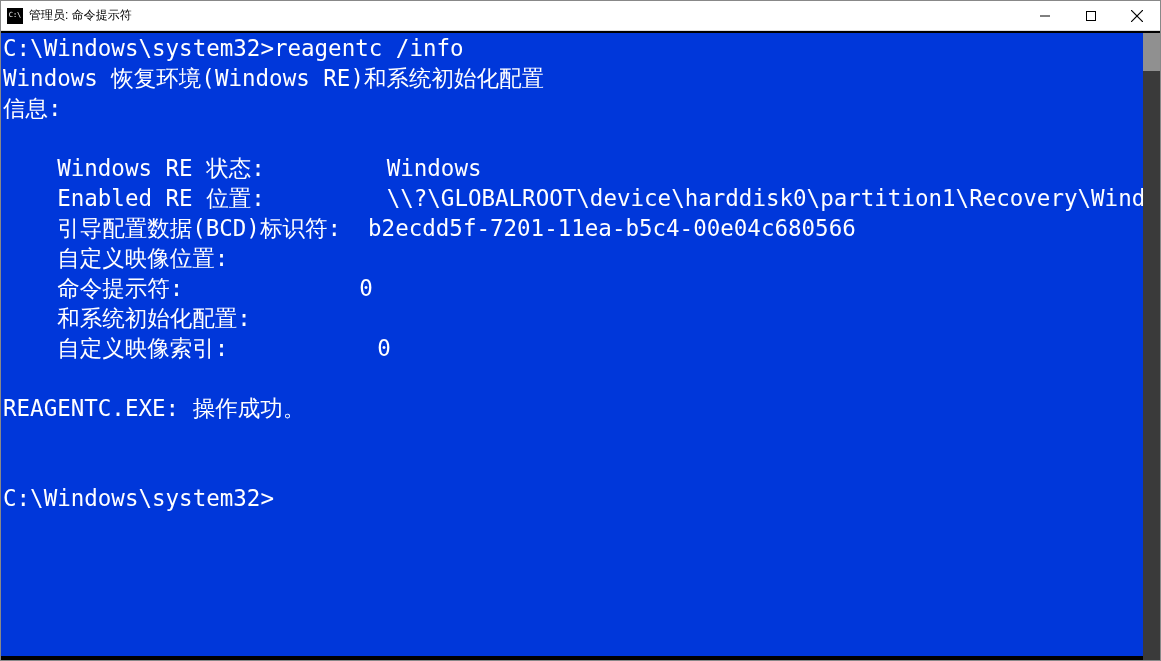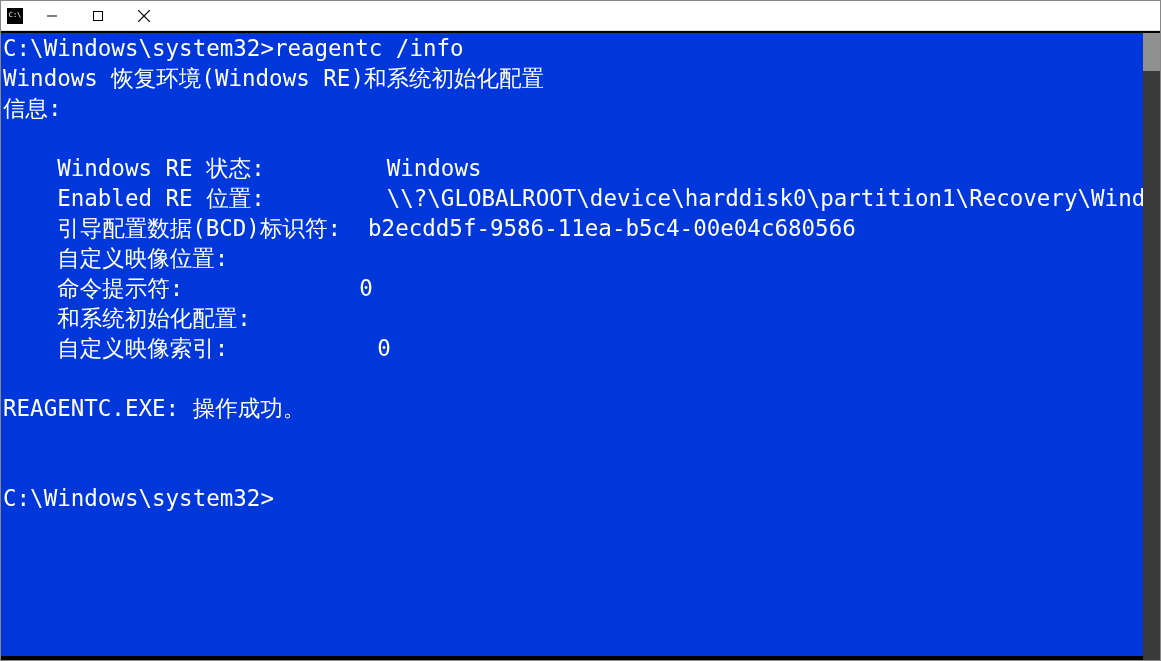--- a/index.html
+++ b/index.html
@@ -116,20 +116,21 @@
       background: #000;
     }
   </style>
 </head>
 <body>
 
 <div class="titlebar">
   <span class="titlebar-icon">
     <span class="titlebar-icon-inner">C:\</span>
   </span>
+  <span class="titlebar-title">管理员: 命令提示符</span>
   <div class="titlebar-controls">
     <div class="titlebar-btn">
       <svg viewBox="0 0 10 10">
           <line x1="0" y1="5" x2="10" y2="5"></line>
         </svg>
     </div>
     <div class="titlebar-btn">
       <svg viewBox="0 0 10 10">
           <rect x="0.5" y="0.5" width="9" height="9"></rect>
         </svg>
@@ -143,21 +144,21 @@
   </div>
 </div>
 
 <div class="terminal-wrap">
   <div class="terminal"><div class="terminal-content"><span>C:\Windows\system32&gt;</span><span>reagentc /info</span>
 <span>Windows 恢复环境(Windows RE)和系统初始化配置</span>
 <span>信息:</span>
 
 <span>    Windows RE 状态:         </span><span>Windows</span>
 <span>    Enabled RE 位置:         </span><span>\\?\GLOBALROOT\device\harddisk0\partition1\Recovery\WindowsRE</span>
-<span>    引导配置数据(BCD)标识符:  </span><span>b2ecdd5f-9586-11ea-b5c4-00e04c680566</span>
+<span>    引导配置数据(BCD)标识符:  </span><span>b2ecdd5f-7201-11ea-b5c4-00e04c680566</span>
 <span>    自定义映像位置:</span>
 <span>    命令提示符:             </span><span>0</span>
 <span>    和系统初始化配置:</span>
 <span>    自定义映像索引:           </span><span>0</span>
 
 <span>REAGENTC.EXE: 操作成功。</span>
 
 
 <span>C:\Windows\system32&gt;</span></div></div>
   <div class="scrollbar">

